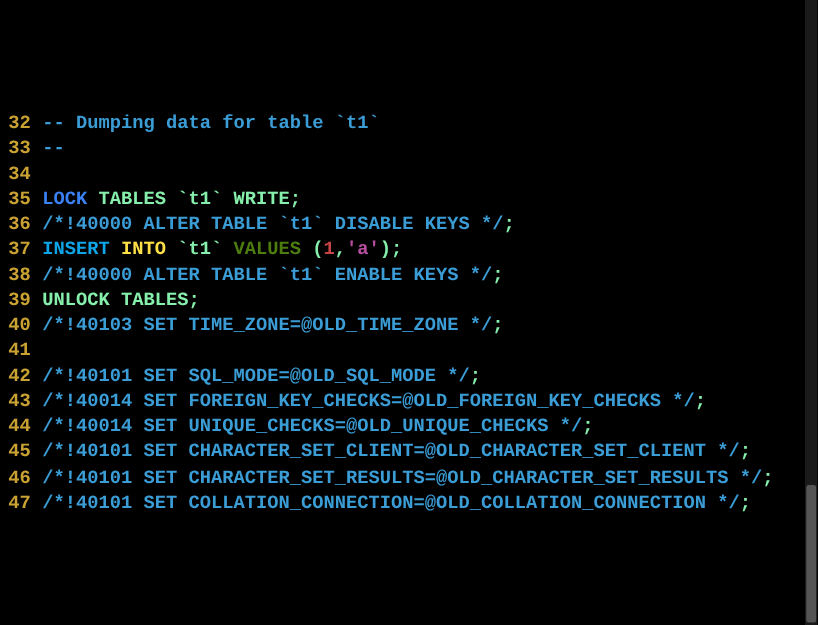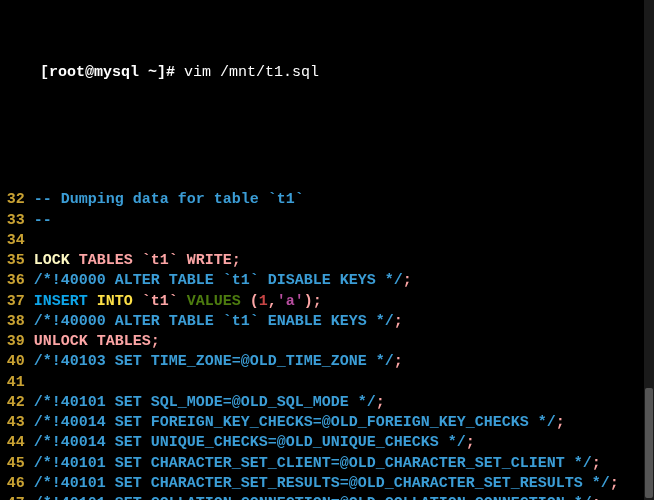--- a/index.html
+++ b/index.html
@@ -25,47 +25,44 @@
   .ln {
     color: #c9a233;
     width: 2.3ch;
     text-align: right;
     flex-shrink: 0;
     margin-right: 1ch;
     user-select: none;
   }
   .content { flex: 1; color: #ffffff; white-space: pre-wrap; word-break: break-all; }
   .c-comment { color: #3b9dd6; text-align: right; }
-  .c-keyword-lock { color: #fef9c3; }
+  .c-keyword-lock { color: #3b82f6; }
   .c-keyword-insert { color: #0ea5e9; }
   .c-keyword-into { color: #fde047; }
   .c-values { color: #4d7c0f; }
   .c-num { color: #c74545; }
   .c-str { color: #b84ea0; }
-  .c-white { color: #fca5a5; }
+  .c-white { color: #86efac; }
   .scrollbar {
     position: absolute;
     right: 0; top: 0; bottom: 0;
     width: 10px;
     background: #1a1a1a;
   }
   .scrollbar-thumb {
     position: absolute;
     right: 1px; bottom: 2px;
     width: 8px; height: 110px;
     background: #555;
     border-radius: 2px;
   }
 </style>
 </head>
 <body>
 
 <div class="terminal">
-  <div class="prompt-line">
-    <span class="prompt-bold">[root@mysql ~]#</span><span> </span><span>vim /mnt/t1.sql</span>
-  </div>
   <div style="height:6px"></div>
   <div class="code-area" id="code-area"><div class="row"><span class="ln">32</span><span class="content"><span class="c-comment">-- Dumping data for table `t1`</span></span></div><div class="row"><span class="ln">33</span><span class="content"><span class="c-comment">--</span></span></div><div class="row"><span class="ln">34</span><span class="content"></span></div><div class="row"><span class="ln">35</span><span class="content"><span class="c-keyword-lock">LOCK</span><span class="c-white"> TABLES `t1` WRITE;</span></span></div><div class="row"><span class="ln">36</span><span class="content"><span class="c-comment">/*!40000 ALTER TABLE `t1` DISABLE KEYS */</span><span class="c-white">;</span></span></div><div class="row"><span class="ln">37</span><span class="content"><span class="c-keyword-insert">INSERT</span><span class="c-white"> </span><span class="c-keyword-into">INTO</span><span class="c-white"> `t1` </span><span class="c-values">VALUES</span><span class="c-white"> (</span><span class="c-num">1</span><span class="c-white">,</span><span class="c-str">'a'</span><span class="c-white">);</span></span></div><div class="row"><span class="ln">38</span><span class="content"><span class="c-comment">/*!40000 ALTER TABLE `t1` ENABLE KEYS */</span><span class="c-white">;</span></span></div><div class="row"><span class="ln">39</span><span class="content"><span class="c-white">UNLOCK TABLES;</span></span></div><div class="row"><span class="ln">40</span><span class="content"><span class="c-comment">/*!40103 SET TIME_ZONE=@OLD_TIME_ZONE */</span><span class="c-white">;</span></span></div><div class="row"><span class="ln">41</span><span class="content"></span></div><div class="row"><span class="ln">42</span><span class="content"><span class="c-comment">/*!40101 SET SQL_MODE=@OLD_SQL_MODE */</span><span class="c-white">;</span></span></div><div class="row"><span class="ln">43</span><span class="content"><span class="c-comment">/*!40014 SET FOREIGN_KEY_CHECKS=@OLD_FOREIGN_KEY_CHECKS */</span><span class="c-white">;</span></span></div><div class="row"><span class="ln">44</span><span class="content"><span class="c-comment">/*!40014 SET UNIQUE_CHECKS=@OLD_UNIQUE_CHECKS */</span><span class="c-white">;</span></span></div><div class="row"><span class="ln">45</span><span class="content"><span class="c-comment">/*!40101 SET CHARACTER_SET_CLIENT=@OLD_CHARACTER_SET_CLIENT */</span><span class="c-white">;</span></span></div><div class="row"><span class="ln">46</span><span class="content"><span class="c-comment">/*!40101 SET CHARACTER_SET_RESULTS=@OLD_CHARACTER_SET_RESULTS */</span><span class="c-white">;</span></span></div><div class="row"><span class="ln">47</span><span class="content"><span class="c-comment">/*!40101 SET COLLATION_CONNECTION=@OLD_COLLATION_CONNECTION */</span><span class="c-white">;</span></span></div></div>
 </div>
 
 <div class="scrollbar">
   <div class="scrollbar-thumb"></div>
 </div>
 
 </body></html>

